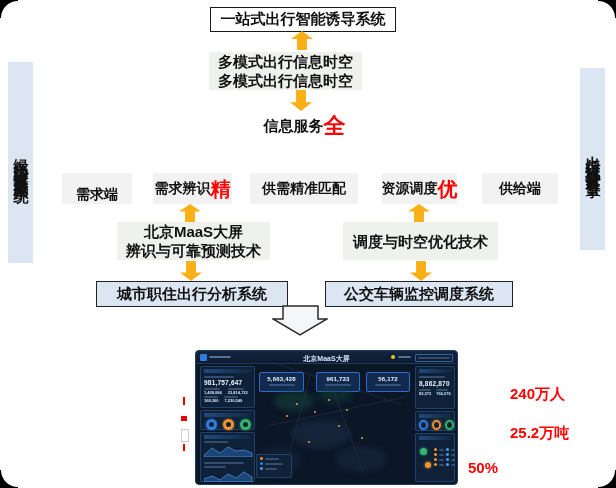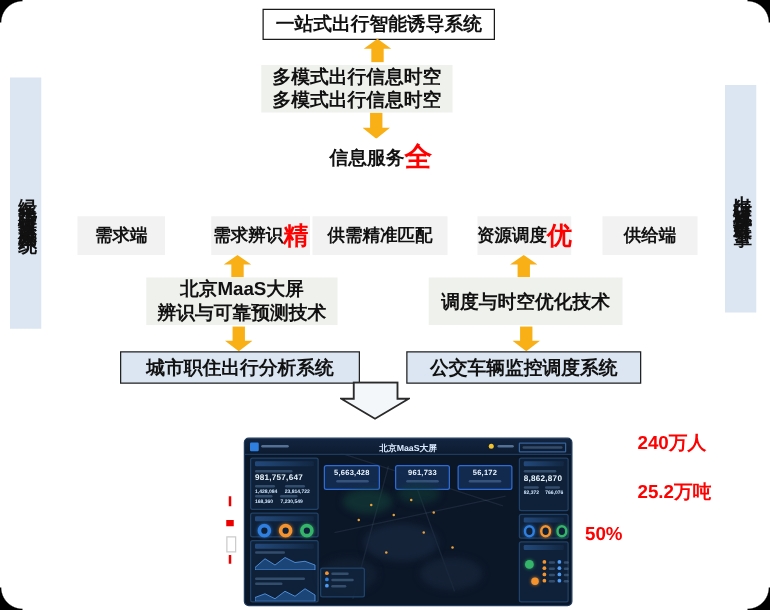--- a/index.html
+++ b/index.html
@@ -19,21 +19,21 @@
   .svc { left:262px; top:112px; width:85px; height:28px; background:#fff; font-size:15px; }
   .hl { color:#fe0000; font-size:22px; line-height:1; }
   .row-box { top:173px; height:31px; background:#f2f2f2; font-size:14px; }
   .hl2 { color:#fe0000; font-size:20px; line-height:1; }
   .sysbox { top:281px; height:26px; background:#dbe6f2; font-size:15px; border:1px solid #222; }
 
   .arrow-up, .arrow-down { position:absolute; width:22px; background:#F9B016; }
   .arrow-up { clip-path:polygon(50% 0, 100% 42%, 72.5% 42%, 72.5% 100%, 27.5% 100%, 27.5% 42%, 0 42%); }
   .arrow-down { clip-path:polygon(27.5% 0, 72.5% 0, 72.5% 58%, 100% 58%, 50% 100%, 0 58%, 27.5% 58%); }
 
-  .red-note { position:absolute; color:#fe0000; font-weight:700; font-size:15px; }
+  .red-note { position:absolute; color:#fe0000; font-weight:700; font-size:15px;margin-top:40px; }
 
   
   .dash { left:195px; top:350px; width:263px; height:135px; background:#0b1627; border:1px solid #1e3c61; border-radius:4px; overflow:hidden; }
   .dash-header { position:absolute; left:0; top:0; width:100%; height:13px; background:linear-gradient(180deg,#12253f,#0d1b30); border-bottom:1px solid #1d3a5f; }
   .dash-title { position:absolute; left:0; right:0; top:3px; text-align:center; color:#d9e9ff; font-size:7px; font-weight:700; }
   .panel { position:absolute; background:rgba(16,35,58,.92); border:1px solid rgba(62,130,200,.35); border-radius:2px; }
   .stripe { background:rgba(140,180,225,.55); height:2px; border-radius:1px; }
   .stripe.dim { background:rgba(120,160,205,.35); }
   .sechead { background:linear-gradient(90deg, rgba(45,95,160,.65), rgba(45,95,160,.1)); height:4px; border-radius:1px; }
   .bignum { color:#eaf6ff; font-weight:700; font-size:6.5px; letter-spacing:.2px; }
@@ -76,24 +76,24 @@
     </div>
 </div>
 
 <div class="arrow-down" style="left:290px; top:90px; height:21px;"></div>
 
 <div class="abs fbox svc">
     <span>信息服务</span>
     <span class="hl">全</span>
   </div>
 
-<div class="abs fbox row-box" style="left:62px; width:70px;">
+<div class="abs fbox row-box" style="left:62px; width:70px;align-items:flex-end;">
     <span>需求端</span>
   </div>
-<div class="abs fbox row-box" style="left:169px; width:79px;">
+<div class="abs fbox row-box" style="left:153px; width:79px;">
     <span>需求辨识</span>
     <span class="hl2">精</span>
   </div>
 <div class="abs fbox row-box" style="left:250px; width:108px;">
     <span>供需精准匹配</span>
   </div>
 <div class="abs fbox row-box" style="left:382px; width:75px;justify-content:center;">
     <span>资源调度</span>
     <span class="hl2">优</span>
   </div>

